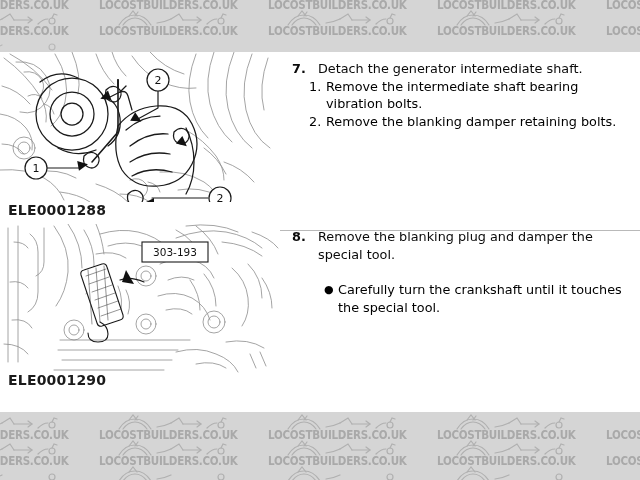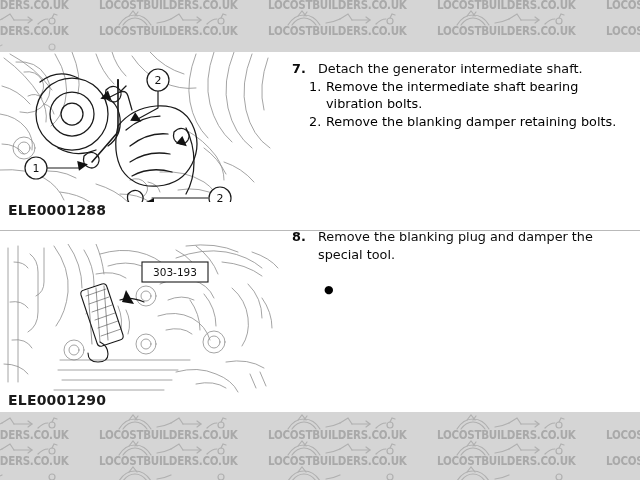--- a/index.html
+++ b/index.html
@@ -86,21 +86,21 @@
   }
 
   
   .figure {
     position: absolute;
     left: 0;
     width: 280px;
     background: #ffffff;
   }
   #figure-1 { top: 0px;   height: 172px; }
-  #figure-2 { top: 192px; height: 170px; }
+  #figure-2 { top: 172px; height: 170px; }
 
   .figure-art {
     position: absolute;
     left: 0;
     top: 0;
     width: 280px;
     height: 150px;
   }
   .figure-art svg { display: block; }
 
@@ -608,20 +608,21 @@
     </div>
 
     <div class="instruction-block" id="step-8">
       <div class="step-line">
         <span class="step-num">8.</span>
         <span class="step-text">Remove the blanking plug and damper the special tool.</span>
       </div>
       <ul class="bullet-list">
         <li class="bullet-item">
           <span class="bullet-dot">●</span>
+          <span class="bullet-text">Carefully turn the crankshaft until it touches the special tool.</span>
         </li>
       </ul>
     </div>
 
   </div>
 
   <div class="wm-band" id="wm-bottom">
     <div class="wm-row" style="top:4px; left:-70px;">
       <span class="wm-unit">
         <span class="wm-logo">

